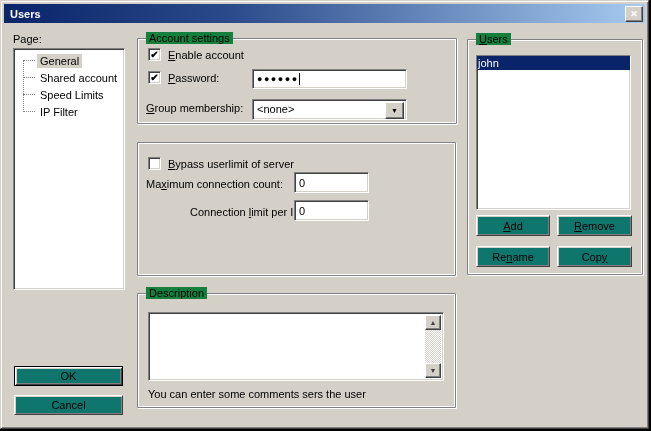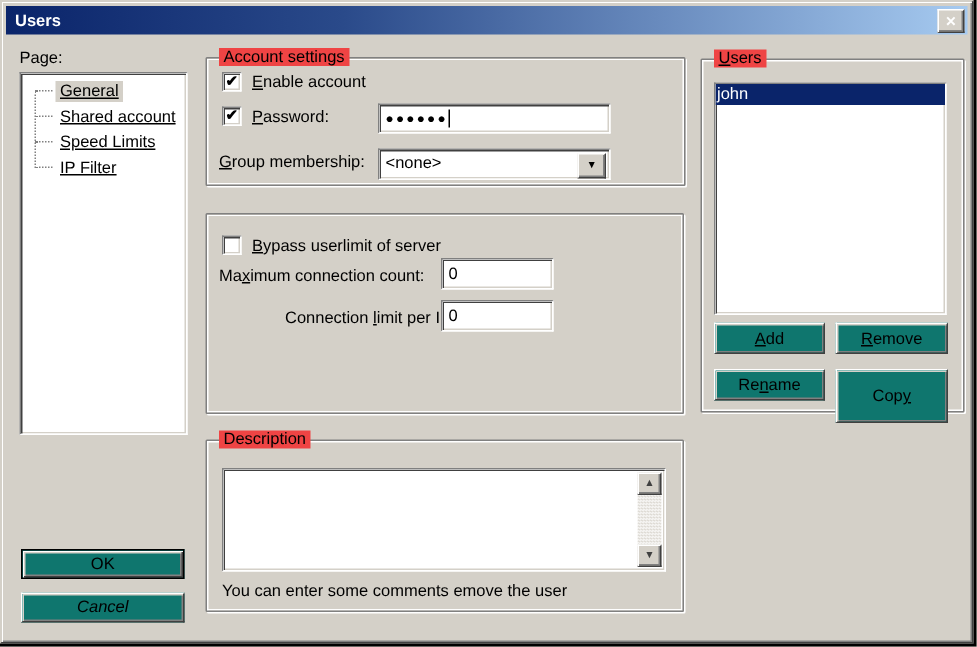--- a/index.html
+++ b/index.html
@@ -31,21 +31,21 @@
     background:#fff;border:1px solid;border-color:#808080 #fff #fff #808080;
     box-shadow:inset 1px 1px 0 #404040, inset -1px -1px 0 #d4d0c8;
     box-sizing:border-box;
   }
   .group{
     position:absolute;border:1px solid #808080;border-radius:1px;
     box-shadow:1px 1px 0 #fff, inset 1px 1px 0 #fff, inset -1px -1px 0 #fff;
     box-sizing:border-box;
   }
   .group-legend{
-    position:absolute;top:-7px;left:8px;background:#ef4444;padding:0 3px;white-space:nowrap;text-align:center;
+    position:absolute;top:-7px;left:8px;background:#15803d;padding:0 3px;white-space:nowrap;text-align:center;
   }
   .btn{
     position:absolute;background:#0f766e;
     border:1px solid;border-color:#fff #404040 #404040 #fff;
     box-shadow:inset 1px 1px 0 #d4d0c8, inset -1px -1px 0 #808080;
     display:flex;align-items:center;justify-content:center;
     box-sizing:border-box;cursor:default;white-space:nowrap;
   }
   .btn-default{
     border:1px solid #000;
@@ -67,21 +67,21 @@
   .combo-text{position:absolute;left:4px;top:3px;white-space:nowrap;}
   .combo-btn{
     position:absolute;right:2px;top:2px;width:17px;height:15px;background:#d4d0c8;
     border:1px solid;border-color:#fff #404040 #404040 #fff;
     box-shadow:inset -1px -1px 0 #808080;
     display:flex;align-items:center;justify-content:center;font-size:7px;line-height:1;
   }
   .treebox{position:absolute;overflow:hidden;}
   .tree-inner{position:relative;width:100%;height:100%;padding-top:3px;box-sizing:border-box;}
   .tree-vline{position:absolute;left:9px;top:11px;height:52px;border-left:1px dotted #808080;}
-  .tree-row{display:flex;align-items:center;height:17px;padding-left:9px;cursor:default;text-decoration:underline;}
+  .tree-row{display:flex;align-items:center;height:17px;padding-left:9px;cursor:default;}
   .tree-stub{width:12px;border-top:1px dotted #808080;margin-right:2px;flex:none;}
   .tree-label{padding:1px 3px;white-space:nowrap;}
   .tree-row.selected .tree-label{background:#d4d0c8;}
   .listbox{position:absolute;overflow:hidden;}
   .list-item{height:14px;line-height:14px;padding-left:1px;cursor:default;}
   .list-item.selected{background:#0a246a;color:#fff;}
   .textarea{position:absolute;}
   .scrollbar{position:absolute;top:2px;right:2px;bottom:2px;width:16px;
     background:#fff;
     background-image:conic-gradient(#d4d0c8 25%, transparent 25% 50%, #d4d0c8 50% 75%, transparent 75%);
@@ -179,44 +179,44 @@
       <span></span>
       <div class="scrollbar">
         <div class="sb-btn sb-up">
             <span>▲</span>
           </div>
         <div class="sb-btn sb-down">
             <span>▼</span>
           </div>
       </div>
     </div>
-    <div class="label" style="left:10px;top:94px;">You can enter some comments emove the user</div>
+    <div class="label" style="left:10px;top:94px;">You can enter some comments sers the user</div>
   </div>
 
   <div class="group" style="left:466px;top:38px;width:176px;height:236px;">
     <div class="group-legend"><u>U</u>sers</div>
     <div class="listbox sunken" style="left:8px;top:15px;width:155px;height:155px;">
       <div class="list-item selected">
         <span>john</span>
       </div>
     </div>
     <div class="btn" style="left:8px;top:175px;width:74px;height:21px;">
       <span><u>A</u>dd</span>
     </div>
     <div class="btn" style="left:89px;top:175px;width:75px;height:21px;">
       <span><u>R</u>emove</span>
     </div>
     <div class="btn" style="left:8px;top:206px;width:74px;height:21px;">
       <span>Re<u>n</u>ame</span>
     </div>
-    <div class="btn" style="left:89px;top:206px;width:75px;height:36px;">
+    <div class="btn" style="left:89px;top:206px;width:75px;height:21px;">
       <span>Cop<u>y</u></span>
     </div>
   </div>
 
   <div class="btn btn-default" style="left:13px;top:365px;width:109px;height:20px;">
     <span>OK</span>
   </div>
-  <div class="btn" style="left:13px;top:394px;width:109px;height:20px;font-style:italic;">
+  <div class="btn" style="left:13px;top:394px;width:109px;height:20px;">
     <span>Cancel</span>
   </div>
 
 </div>
 
 </body></html>

